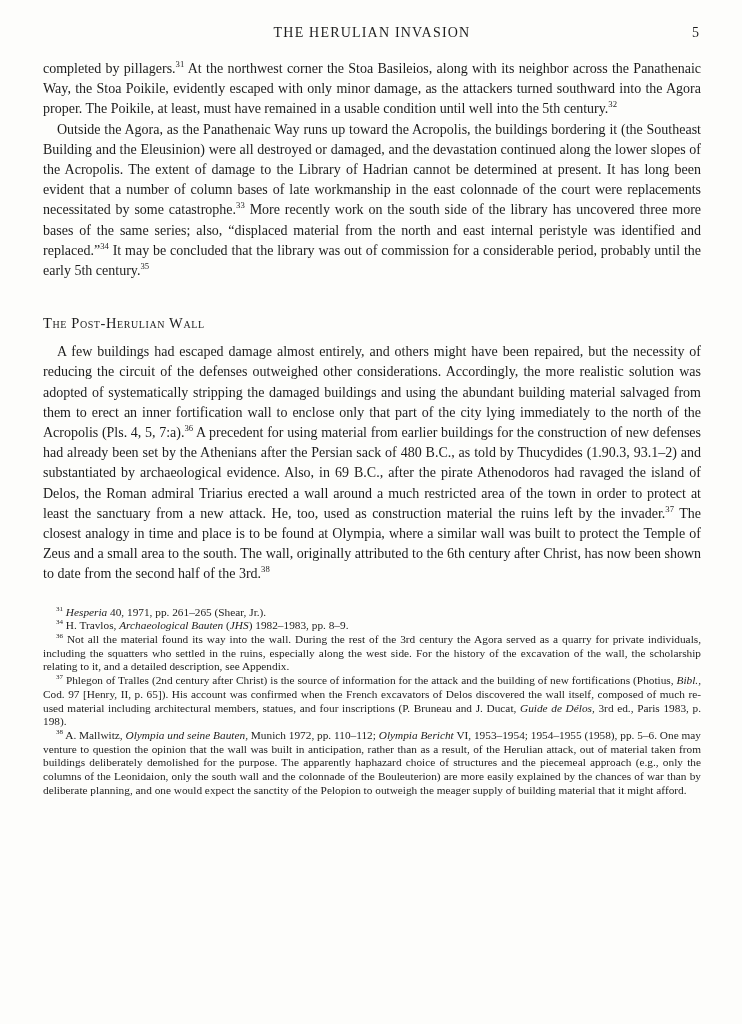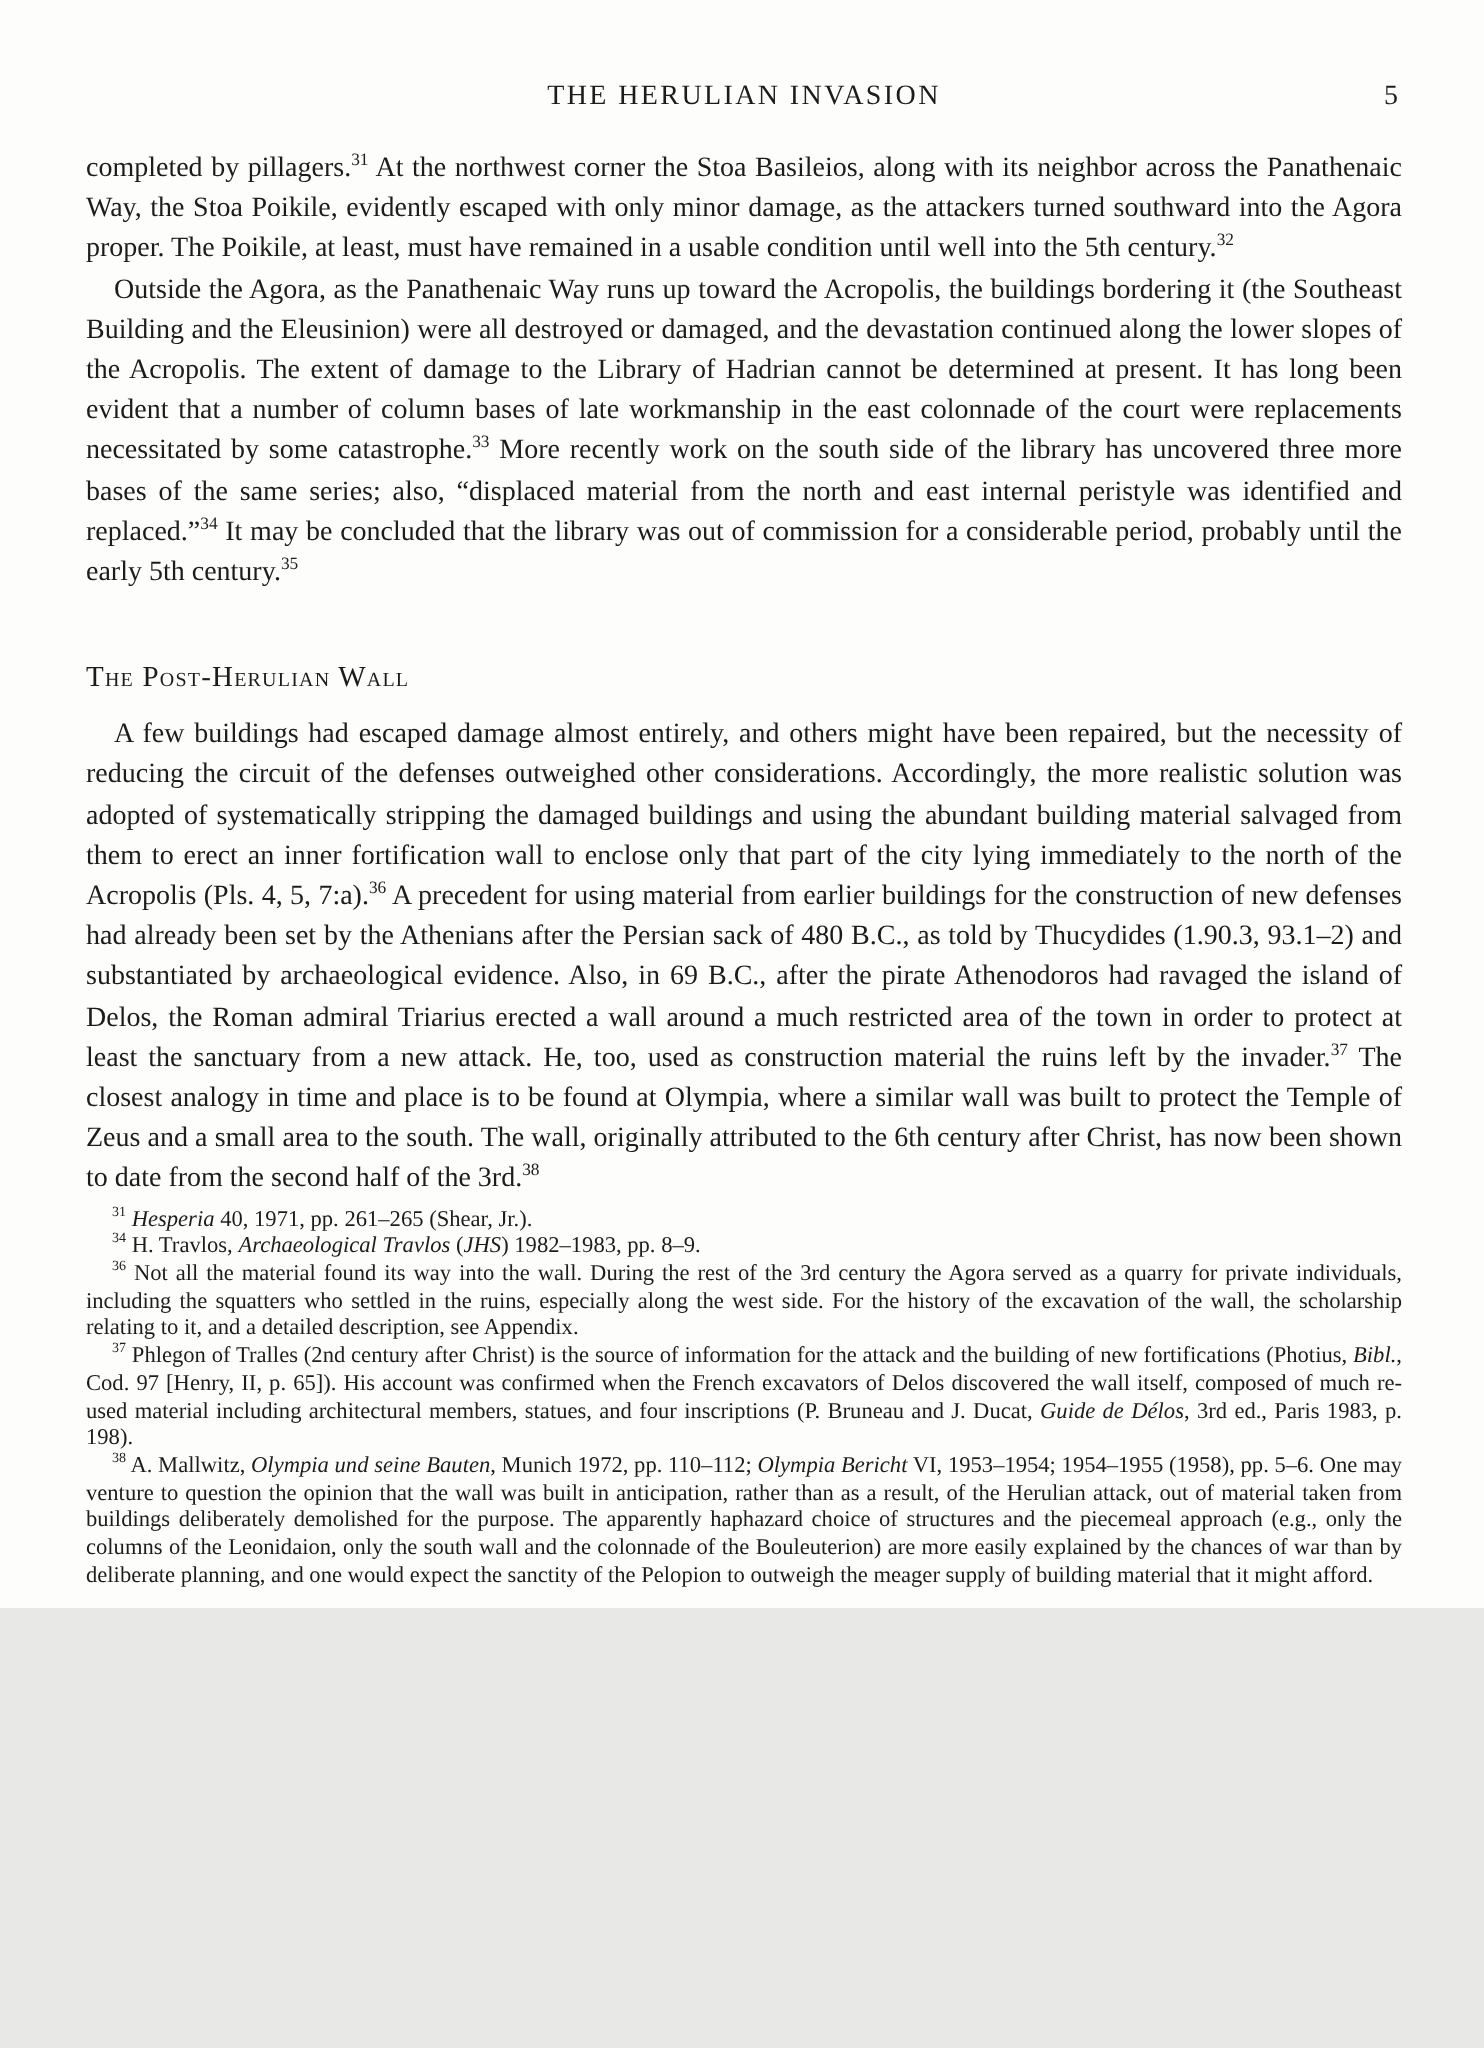--- a/index.html
+++ b/index.html
@@ -3,25 +3,25 @@
 <meta charset="utf-8">
 <style>
   html, body {
     margin: 0;
     padding: 0;
     background: #e8e8e6;
   }
   .page {
     position: relative;
     width: 742px;
-    height: 804px;
+    height: 1024px;
     margin: 0 auto;
     background: #fdfdfb;
     box-sizing: border-box;
-    padding: 40px 41px 24px 43px;
+    padding: 24px 41px 24px 43px;
     font-family: "Liberation Serif", "DejaVu Serif", serif;
     color: #1c1c1c;
     overflow: hidden;
   }
   .running-header {
     position: relative;
     text-align: center;
     font-size: 14px;
     letter-spacing: 1.2px;
     margin-bottom: 17px;
@@ -44,21 +44,21 @@
   .body-text p.flush  { text-indent: 0; }
   h2.section-heading {
     margin: 32px 0 9px 0;
     font-size: 14.5px;
     font-weight: normal;
     font-variant: small-caps;
     letter-spacing: 0.6px;
     line-height: 20px;
   }
   .footnotes {
-    margin-top: 3px;
+    margin-top: 21px;
   }
   .footnotes p.footnote {
     margin: 0;
     font-size: 11.3px;
     line-height: 13.7px;
     text-align: justify;
     text-justify: inter-word;
     text-indent: 13px;
   }
   sup {
@@ -83,19 +83,19 @@
     <p class="par flush"><span>completed by pillagers.</span><sup>31</sup><span> At the northwest corner the Stoa Basileios, along with its neighbor across the Panathenaic Way, the Stoa Poikile, evidently escaped with only minor damage, as the attackers turned southward into the Agora proper. The Poikile, at least, must have remained in a usable condition until well into the 5th century.</span><sup>32</sup></p>
     <p class="par indent"><span>Outside the Agora, as the Panathenaic Way runs up toward the Acropolis, the buildings bordering it (the Southeast Building and the Eleusinion) were all destroyed or damaged, and the devastation continued along the lower slopes of the Acropolis. The extent of damage to the Library of Hadrian cannot be determined at present. It has long been evident that a number of column bases of late workmanship in the east colonnade of the court were replacements necessitated by some catastrophe.</span><sup>33</sup><span> More recently work on the south side of the library has uncovered three more bases of the same series; also, “displaced material from the north and east internal peristyle was identified and replaced.”</span><sup>34</sup><span> It may be concluded that the library was out of commission for a considerable period, probably until the early 5th century.</span><sup>35</sup></p>
 
     <h2 class="section-heading">The Post-Herulian Wall</h2>
 
     <p class="par indent"><span>A few buildings had escaped damage almost entirely, and others might have been repaired, but the necessity of reducing the circuit of the defenses outweighed other considerations. Accordingly, the more realistic solution was adopted of systematically stripping the damaged buildings and using the abundant building material salvaged from them to erect an inner fortification wall to enclose only that part of the city lying immediately to the north of the Acropolis (Pls. 4, 5, 7:a).</span><sup>36</sup><span> A precedent for using material from earlier buildings for the construction of new defenses had already been set by the Athenians after the Persian sack of 480 B.C., as told by Thucydides (1.90.3, 93.1–2) and substantiated by archaeological evidence. Also, in 69 B.C., after the pirate Athenodoros had ravaged the island of Delos, the Roman admiral Triarius erected a wall around a much restricted area of the town in order to protect at least the sanctuary from a new attack. He, too, used as construction material the ruins left by the invader.</span><sup>37</sup><span> The closest analogy in time and place is to be found at Olympia, where a similar wall was built to protect the Temple of Zeus and a small area to the south. The wall, originally attributed to the 6th century after Christ, has now been shown to date from the second half of the 3rd.</span><sup>38</sup></p>
   </div>
 
   <div class="footnotes">
     <p class="footnote"><sup>31</sup><span> </span><em>Hesperia</em><span> 40, 1971, pp. 261–265 (Shear, Jr.).</span></p>
-    <p class="footnote"><sup>34</sup><span> H. Travlos, </span><em>Archaeological Travlos</em><span> (</span><em>JHS</em><span>) 1982–1983, pp. 8–9.</span></p>
+    <p class="footnote"><sup>34</sup><span> H. Travlos, </span><em>Archaeological Bauten</em><span> (</span><em>JHS</em><span>) 1982–1983, pp. 8–9.</span></p>
     <p class="footnote"><sup>36</sup><span> Not all the material found its way into the wall. During the rest of the 3rd century the Agora served as a quarry for private individuals, including the squatters who settled in the ruins, especially along the west side. For the history of the excavation of the wall, the scholarship relating to it, and a detailed description, see Appendix.</span></p>
     <p class="footnote"><sup>37</sup><span> Phlegon of Tralles (2nd century after Christ) is the source of information for the attack and the building of new fortifications (Photius, </span><em>Bibl.</em><span>, Cod. 97 [Henry, II, p. 65]). His account was confirmed when the French excavators of Delos discovered the wall itself, composed of much re-used material including architectural members, statues, and four inscriptions (P. Bruneau and J. Ducat, </span><em>Guide de Délos</em><span>, 3rd ed., Paris 1983, p. 198).</span></p>
     <p class="footnote"><sup>38</sup><span> A. Mallwitz, </span><em>Olympia und seine Bauten</em><span>, Munich 1972, pp. 110–112; </span><em>Olympia Bericht</em><span> VI, 1953–1954; 1954–1955 (1958), pp. 5–6. One may venture to question the opinion that the wall was built in anticipation, rather than as a result, of the Herulian attack, out of material taken from buildings deliberately demolished for the purpose. The apparently haphazard choice of structures and the piecemeal approach (e.g., only the columns of the Leonidaion, only the south wall and the colonnade of the Bouleuterion) are more easily explained by the chances of war than by deliberate planning, and one would expect the sanctity of the Pelopion to outweigh the meager supply of building material that it might afford.</span></p>
   </div>
 
 </div>
 
 </body></html>

